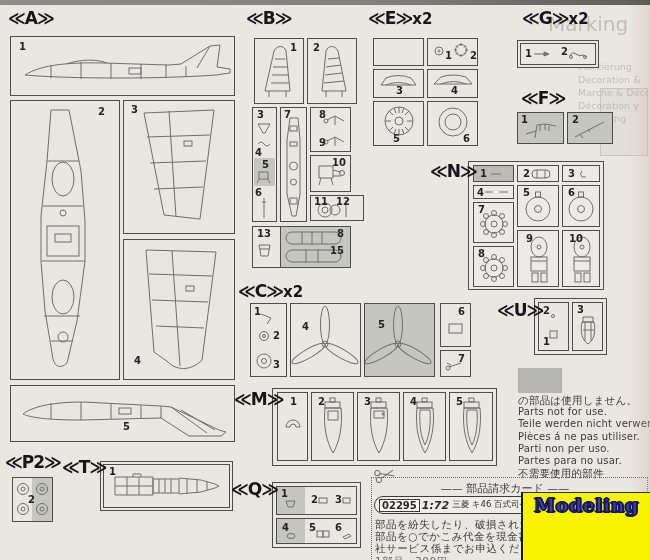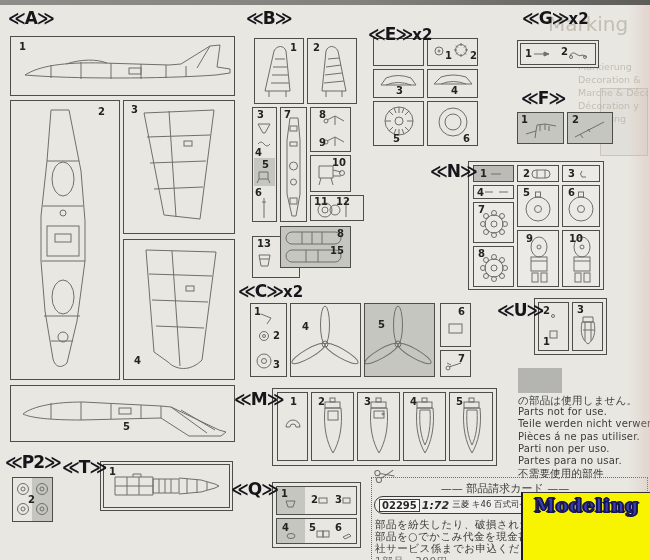--- a/index.html
+++ b/index.html
@@ -178,21 +178,21 @@
     <span class="pn" style="left:3px;top:1px">11</span>
     <span class="pn" style="left:25px;top:1px">12</span>
     <svg class="dw" width="39" height="24" viewBox="0 0 39 24">
       <circle cx="14" cy="14" r="7"></circle>
         <circle cx="14" cy="14" r="3"></circle>
         <circle cx="24" cy="14" r="5"></circle>
       <path d="M35,4 L35,21"></path>
     </svg>
   </div>
 
-  <div class="bx" style="left:252px;top:236px;width:48px;height:42px">
+  <div class="bx" style="left:252px;top:226px;width:48px;height:42px">
     <span class="pn" style="left:4px;top:2px">13</span>
     <svg class="dw" width="23" height="40" viewBox="0 0 23 40">
       <path d="M6,18 h11 l-2,11 h-7 z M7,22 h9"></path>
     </svg>
   </div>
 
   <div class="bx sh" style="left:280px;top:226px;width:71px;height:42px">
     <span class="pn" style="right:6px;top:2px">8</span>
     <span class="pn" style="right:6px;top:19px">15</span>
     <svg class="dw" width="69" height="40" viewBox="0 0 69 40">
@@ -245,21 +245,21 @@
     </svg>
   </div>
   <div class="bx" style="left:440px;top:350px;width:31px;height:27px">
     <span class="pn" style="right:5px;top:3px">7</span>
     <svg class="dw" width="29" height="25" viewBox="0 0 29 25">
       <path d="M8,16 l12,-4 M6,12 l4,2"></path>
         <circle cx="7" cy="17" r="2"></circle>
     </svg>
   </div>
 
-  <div class="pl" style="left:368px;top:24px"><span>≪E≫</span><span class="m">x2</span></div>
+  <div class="pl" style="left:368px;top:8px"><span>≪E≫</span><span class="m">x2</span></div>
 
   <div class="bx" style="left:373px;top:38px;width:51px;height:28px"></div>
   <div class="bx" style="left:427px;top:38px;width:51px;height:28px">
     <span class="pn" style="left:17px;top:12px">1</span>
     <span class="pn" style="left:42px;top:12px">2</span>
     <svg class="dw" width="49" height="26" viewBox="0 0 49 26">
       <circle cx="11" cy="12" r="4"></circle>
         <circle cx="11" cy="12" r="1"></circle>
       <circle cx="33" cy="11" r="5.5" fill="#b7b7b2"></circle>
       <path d="M33,4 v3 M33,15 v3 M26,11 h3 M37,11 h3 M28,6.5 l2,2 M36,13.5 l2,2 M38,6.5 l-2,2 M30,13.5 l-2,2"></path>

